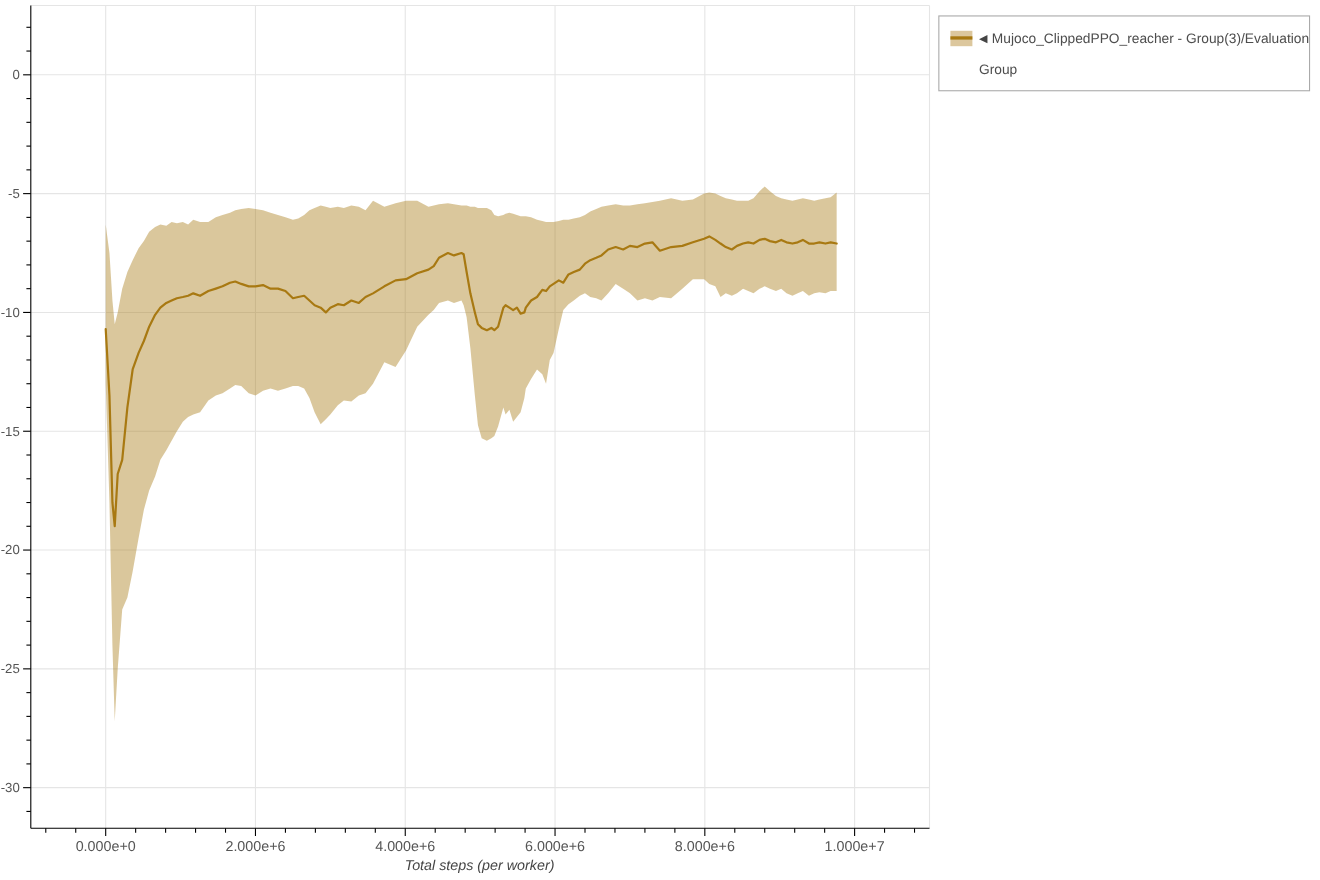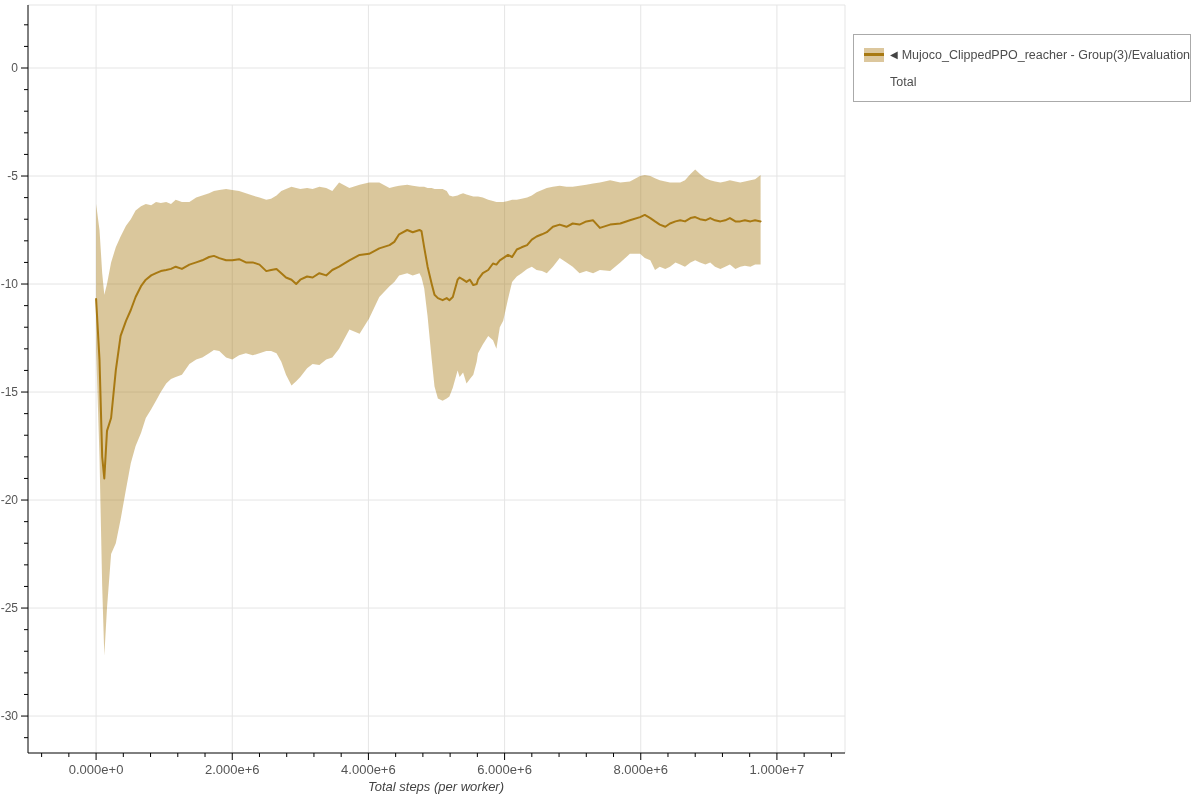--- a/index.html
+++ b/index.html
@@ -125,25 +125,25 @@
         <text x="18" y="180.0201865596211" text-anchor="end" class="tick-label-y">-5</text>
         <text x="18" y="288.0283882519421" text-anchor="end" class="tick-label-y">-10</text>
         <text x="18" y="396.03658994426314" text-anchor="end" class="tick-label-y">-15</text>
         <text x="18" y="504.0447916365842" text-anchor="end" class="tick-label-y">-20</text>
         <text x="18" y="612.0529933289052" text-anchor="end" class="tick-label-y">-25</text>
         <text x="18" y="720.0611950212261" text-anchor="end" class="tick-label-y">-30</text>
       </g>
     <text class="axis-title" x="436" y="791" text-anchor="middle">Total steps (per worker)</text>
   </svg>
 
-  <div class="legend" style="border-color: rgb(170, 170, 170); margin-top: 20px;">
+  <div class="legend" style="border-color: rgb(170, 170, 170);">
     <div class="legend-item">
       <span class="swatch" id="legend-swatch" style="background: rgb(220, 199, 157);">
         <span class="swatch-line" id="legend-swatch-line" style="background: rgb(168, 121, 18);"></span>
       </span>
       <span class="legend-text" style="color: rgb(77, 77, 77);">
         <span class="marker">◀</span><span>Mujoco_ClippedPPO_reacher - Group(3)/Evaluation</span><br>
-        <span>Total</span>
+        <span>Group</span>
       </span>
     </div>
   </div>
 
 </div>
 
 </body></html>

